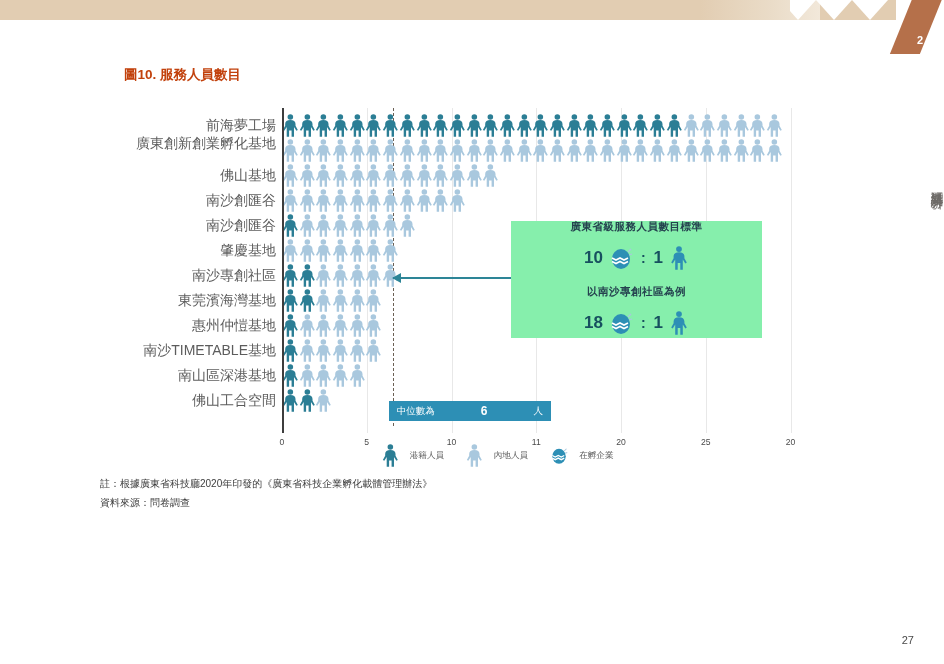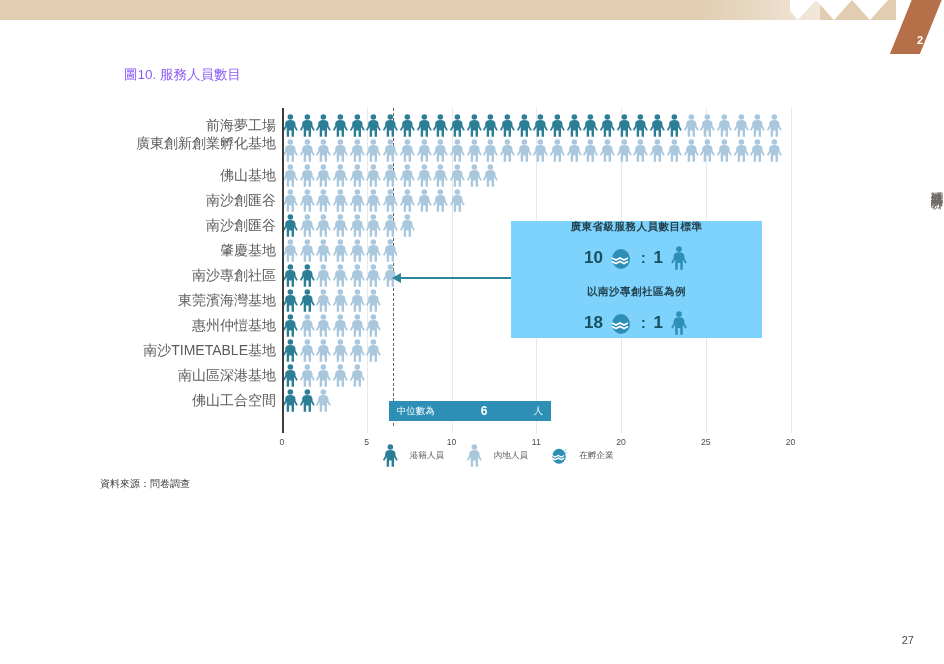--- a/index.html
+++ b/index.html
@@ -20,21 +20,21 @@
   #side-diag{position:absolute;left:6px;top:-6px;width:30px;height:60px;background:#b5704a;
      transform:skewX(-22deg);}
   #side-num{position:absolute;left:0;top:34px;width:48px;text-align:center;
      color:#ffffff;font-size:11px;font-weight:bold;z-index:3;}
   #side-text{position:absolute;left:0;top:62px;width:48px;text-align:center;
      color:#6d6a67;font-size:12.5px;letter-spacing:1px;line-height:1.25;
      writing-mode:vertical-rl;text-orientation:upright;height:120px;margin:0 auto;}
   #side-text-wrap{position:absolute;left:0;top:62px;width:48px;display:flex;justify-content:center;}
   #page-no{position:absolute;right:30px;bottom:18px;color:#4a4a4a;font-size:11px;}
   
-  #fig-title{position:absolute;left:100px;top:66px;font-size:13.5px;font-weight:normal;color:#8b5cf6;padding-left:24px;}
+  #fig-title{position:absolute;left:100px;top:66px;font-size:13.5px;font-weight:bold;color:#c2410c;padding-left:24px;}
   
   #chart{position:absolute;left:100px;top:100px;width:700px;height:345px;}
   #plot{position:absolute;left:182px;top:8px;width:510px;height:325px;}
   .gridline{position:absolute;top:0;width:1px;height:325px;background:#e8e8e8;}
   #axis-line{position:absolute;left:182px;top:8px;width:1.6px;height:325px;background:#3d3d3d;}
   #median-line{position:absolute;top:0;width:0;height:318px;
      border-left:1.6px dashed #6b6054;}
   .row{position:absolute;left:0;height:25px;display:flex;align-items:center;}
   .row .pic{width:16.7px;height:23px;flex:0 0 16.7px;}
   .cat-label{position:absolute;right:0;font-size:14px;color:#5c5c5c;white-space:nowrap;
@@ -43,21 +43,21 @@
   
   #xaxis{position:absolute;left:182px;top:333px;width:512px;height:20px;}
   .xtick{position:absolute;top:4px;font-size:8.6px;color:#4a4a4a;transform:translateX(-50%);}
   
   #median-badge{position:absolute;left:392px;top:401px;height:20px;
      background:#2d8fb5;color:#ffffff;font-size:9.5px;
      display:flex;align-items:center;padding:0 8px;white-space:nowrap;}
   #median-badge b{font-size:12px;margin:0 1px;}
   
   #callout{position:absolute;left:511px;top:221px;width:251px;height:117px;
-     background:#7dd3fc;display:flex;flex-direction:column;align-items:center;justify-content:center;gap:10px;}
+     background:#86efac;display:flex;flex-direction:column;align-items:center;justify-content:center;gap:10px;}
   .callout-head{font-size:10.5px;color:#25424f;font-weight:bold;letter-spacing:.5px;}
   .callout-row{display:flex;align-items:center;gap:6px;margin:2px 0 5px 0;}
   .callout-num{font-size:17px;font-weight:bold;color:#17505f;}
   .callout-colon{font-size:14px;font-weight:bold;color:#17505f;margin:0 2px;}
   #callout-arrow{position:absolute;left:393px;top:277px;width:120px;height:2px;background:#2d8597;}
   #callout-arrow:before{content:"";position:absolute;left:-1px;top:-4px;width:0;height:0;
      border-top:5px solid transparent;border-bottom:5px solid transparent;border-right:9px solid #2d8597;}
   
   #legend{position:absolute;left:382px;top:444px;display:flex;align-items:center;gap:22px;}
   .legend-item{display:flex;align-items:center;gap:11px;}
@@ -1016,14 +1016,15 @@
           <path d="M3 11 l4 2 l4 -2 l4 2 l4 -2" stroke="#ffffff" stroke-width="1.8" fill="none"></path>
           <path d="M3 14.5 l4 2 l4 -2 l4 2 l4 -2" stroke="#ffffff" stroke-width="1.8" fill="none"></path>
           <path d="M19 5 l3 -3 M20 8 l3 -1" stroke="#a9c8de" stroke-width="1.4"></path>
         </svg>
       </span>
       <span class="txt">在孵企業</span>
     </div>
   </div>
 
 <div id="notes">
+  <div>註：根據廣東省科技廳2020年印發的《廣東省科技企業孵化載體管理辦法》</div>
   <div>資料來源：問卷調查</div>
 </div>
 
 </body></html>

